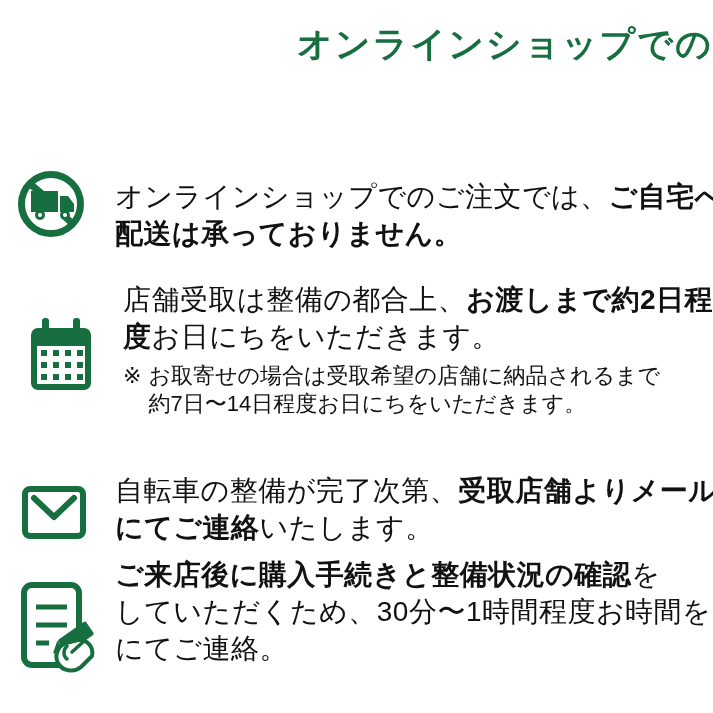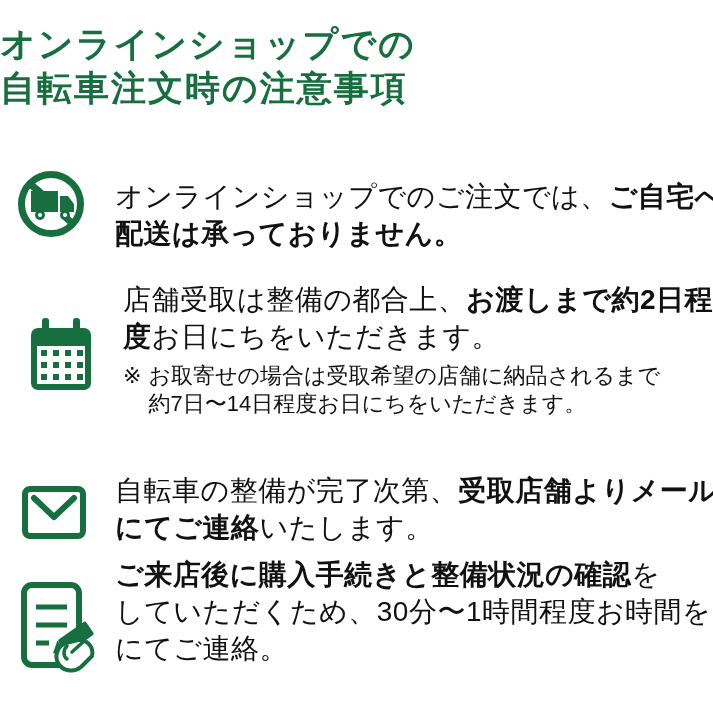--- a/index.html
+++ b/index.html
@@ -5,21 +5,21 @@
   :root { --green:#176f3f; --ink:#111111; --bg:#ffffff; }
   * { box-sizing:border-box; }
   html,body { margin:0; padding:0; background:#fff; }
   .page {
     position:relative; width:713px; height:713px; background:var(--bg);
     font-family:"Liberation Sans","DejaVu Sans",sans-serif; color:var(--ink);
     overflow:hidden;
   }
   .title {
     position:absolute; top:22px; left:0; right:0; margin:0;
-    text-align:left; color:var(--green);
+    text-align:right; color:var(--green);
     font-size:35px; line-height:44px; font-weight:700; letter-spacing:2px;
   }
   .title .t-line { display:block; }
   .row {
     position:absolute; left:0; right:0;
     display:flex; align-items:flex-start;
   }
   .icon-col { flex:0 0 115px; }
   .icon { display:block; color:var(--green); }
   .row-1 { top:178px; } .row-1 .icon { margin-left:17px; margin-top:-8px; }
@@ -38,21 +38,20 @@
   }
   .note-marker { flex:0 0 auto; }
 </style>
 </head>
 <body>
 
 <div class="page">
 
   <h1 class="title">
     <span class="t-line">オンラインショップでの</span>
-    <span class="t-line">自転車注文時の注意事項</span>
   </h1>
 
   <section class="row row-1">
     <div class="icon-col">
       <svg class="icon" width="68" height="68" viewBox="0 0 68 68">
         <circle cx="34" cy="34" r="29.5" fill="none" stroke="currentColor" stroke-width="7"></circle>
         <line x1="12" y1="13" x2="25" y2="24" stroke="currentColor" stroke-width="7"></line>
         <line x1="46" y1="45" x2="56" y2="54" stroke="currentColor" stroke-width="7"></line>
         <rect x="14" y="21" width="27" height="21" fill="currentColor"></rect>
         <path d="M43 26 h8 l6 8 v8 h-14 z" fill="currentColor"></path>

